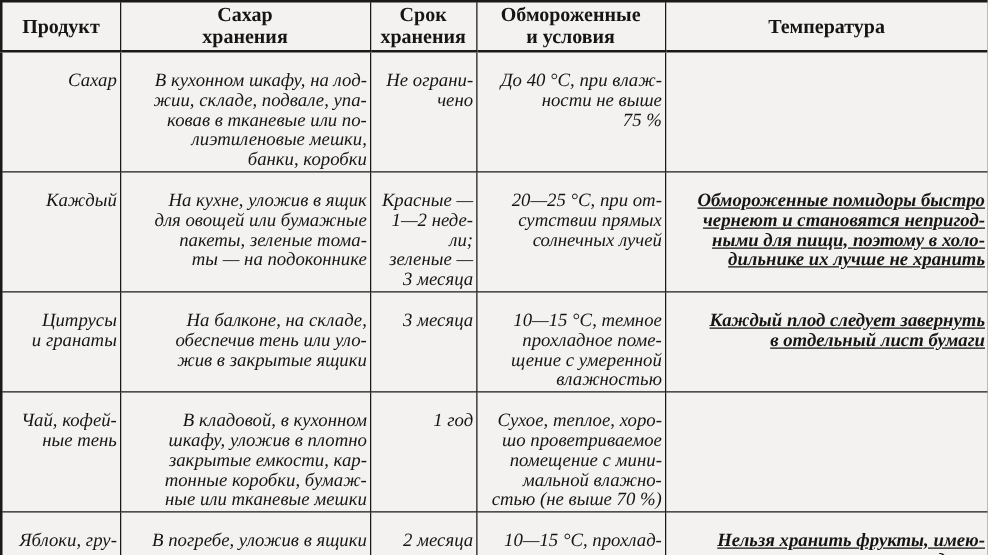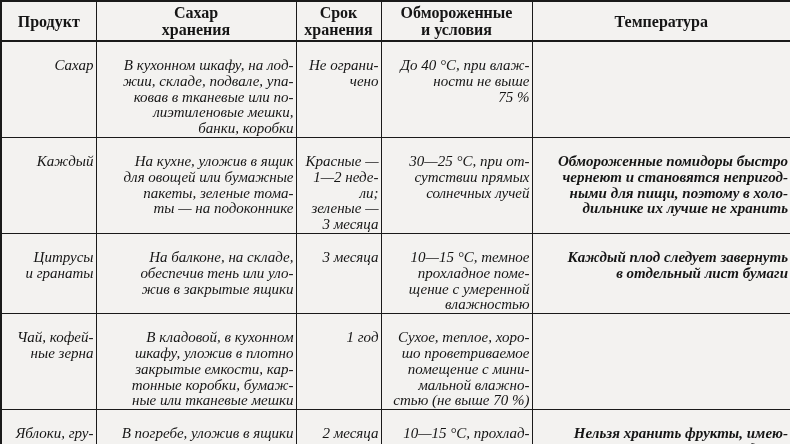--- a/index.html
+++ b/index.html
@@ -46,21 +46,21 @@
   }
   tbody td {
     font-style: italic;
     font-size: 15px;
     line-height: 15.8px;
     vertical-align: top;
     text-align: right;
     padding: 16px 2px 0 4px;
     white-space: pre-line;
   }
-  tbody td.features { font-weight: bold; }
+  tbody td.features { font-weight: bold; text-decoration: underline; }
   tr.r1 { height: 81px; }
   tr.r2 { height: 80px; }
   tr.r3 { height: 48px; }
   tr.r4 { height: 71px; }
   tr.r5 { height: 76px; }
   tr.r6 { height: 48px; }
 </style>
 </head>
 <body>
 
@@ -104,21 +104,21 @@
         <td>Каждый</td>
         <td>На кухне, уложив в ящик
 для овощей или бумажные
 пакеты, зеленые тома-
 ты — на подоконнике</td>
         <td>Красные —
 1—2 неде-
 ли;
 зеленые —
 3 месяца</td>
-        <td>30—25 °С, при от-
+        <td>20—25 °С, при от-
 сутствии прямых
 солнечных лучей</td>
         <td class="features">Обмороженные помидоры быстро
 чернеют и становятся непригод-
 ными для пищи, поэтому в холо-
 дильнике их лучше не хранить</td>
       </tr>
       <tr class="r4">
         <td>Цитрусы
 и гранаты</td>
@@ -128,21 +128,21 @@
         <td>3 месяца</td>
         <td>10—15 °С, темное
 прохладное поме-
 щение с умеренной
 влажностью</td>
         <td class="features">Каждый плод следует завернуть
 в отдельный лист бумаги</td>
       </tr>
       <tr class="r5">
         <td>Чай, кофей-
-ные зерна</td>
+ные тень</td>
         <td>В кладовой, в кухонном
 шкафу, уложив в плотно
 закрытые емкости, кар-
 тонные коробки, бумаж-
 ные или тканевые мешки</td>
         <td>1 год</td>
         <td>Сухое, теплое, хоро-
 шо проветриваемое
 помещение с мини-
 мальной влажно-

